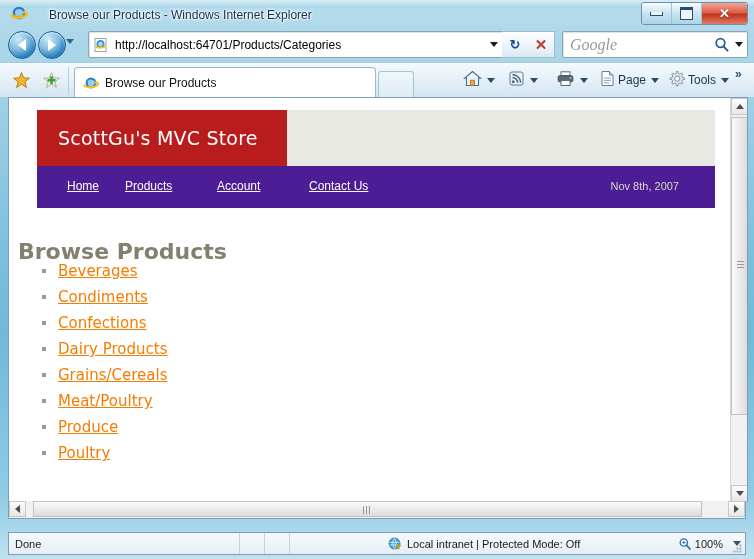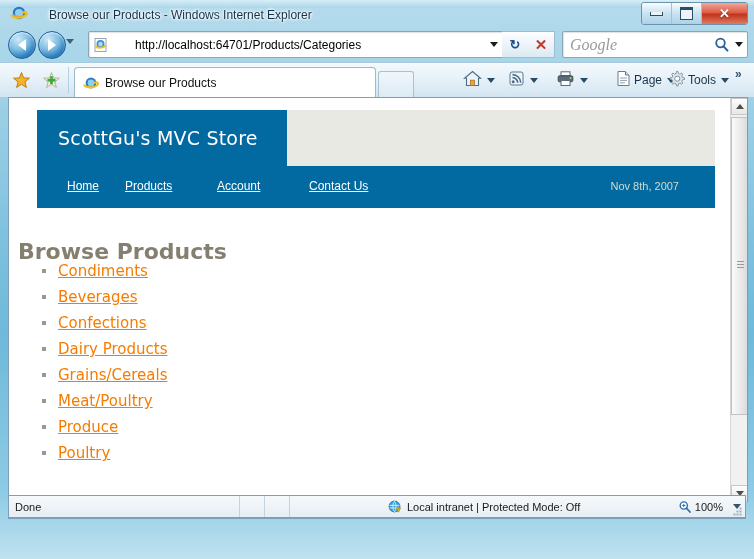--- a/index.html
+++ b/index.html
@@ -79,21 +79,21 @@
   #btn-fwd  .arrowglyph{border-left:8px solid #ffffff;}
   #btn-histdrop{
     position:absolute;left:66px;top:11px;width:0;height:0;
     border-left:4px solid transparent;border-right:4px solid transparent;
     border-top:5px solid #34627f;cursor:default;
   }
   #addressbar{
     position:absolute;left:88px;top:3px;width:414px;height:25px;
     background:#ffffff;border:1px solid #8aa6b5;border-radius:2px;
     box-shadow:inset 1px 1px 1px rgba(0,0,0,.12);
-    display:flex;align-items:center;gap:20px;
+    display:flex;align-items:center;
   }
   #addr-icon{margin-left:4px;width:16px;height:16px;flex:none;}
   #addr-text{
     margin-left:6px;font-size:12px;color:#000000;white-space:nowrap;flex:1;
   }
   #addr-drop{
     width:18px;height:100%;display:flex;align-items:center;justify-content:center;
     cursor:default;
   }
   #addr-drop i{
@@ -151,21 +151,21 @@
   }
   .cmditem .lbl{font-size:12px;color:#15354d;margin-left:3px;white-space:nowrap;}
   .caret{
     width:0;height:0;margin-left:5px;
     border-left:4px solid transparent;border-right:4px solid transparent;
     border-top:5px solid #264c66;
   }
   #cmd-home{left:463px;}
   #cmd-feeds{left:508px;}
   #cmd-print{left:556px;}
-  #cmd-page{left:616px;}
+  #cmd-page{left:600px;}
   #cmd-tools{left:668px;}
   #cmd-overflow{
     position:absolute;left:735px;top:4px;font-size:12px;color:#2d5572;cursor:default;
     font-weight:bold;
   }
 
   
   #viewport{
     position:absolute;left:8px;top:97px;width:738px;height:404px;
     background:#ffffff;border:1px solid #7f9db9;border-bottom:none;
@@ -176,30 +176,30 @@
     overflow:hidden;
   }
 
   
   #site-header{
     position:absolute;left:28px;top:12px;width:678px;height:56px;
     background:#e9e9e3;
   }
   #logo{
     position:absolute;left:0;top:0;width:250px;height:56px;
-    background:#0369a1;
+    background:#b91c1c;
     display:flex;align-items:center;
   }
   #logo-text{
     margin-left:21px;color:#ffffff;font-size:19px;white-space:nowrap;
     font-family:"DejaVu Sans",sans-serif;font-weight:normal;letter-spacing:.2px;
   }
   #site-nav{
     position:absolute;left:28px;top:68px;width:678px;height:42px;
-    background:#0369a1;
+    background:#4c1d95;
   }
   .navlink{
     position:absolute;top:13px;color:#ffffff;font-size:12px;
     text-decoration:underline;white-space:nowrap;cursor:default;
   }
   #nav-home{left:30px;}
   #nav-products{left:88px;}
   #nav-account{left:180px;text-align:right;}
   #nav-contact{left:272px;}
   #nav-date{
@@ -272,21 +272,21 @@
   #hs-thumb{
     position:absolute;left:24px;top:0;width:669px;height:16px;
     background:linear-gradient(180deg,#fbfbfb,#eaeaea 55%,#dcdcdc);
     border:1px solid #c2c2c2;box-sizing:border-box;cursor:default;
   }
   #hs-grip{position:absolute;left:50%;top:4px;margin-left:-5px;width:10px;height:8px;}
   #hs-grip i{display:inline-block;width:1px;height:8px;background:#9a9a9a;margin-right:2px;vertical-align:top;}
 
   
   #statusbar{
-    position:absolute;left:8px;top:495px;width:738px;height:23px;
+    position:absolute;left:8px;top:532px;width:738px;height:23px;
     background:linear-gradient(180deg,#f6f9fb,#e6eef4);
     border:1px solid #7f9db9;box-sizing:border-box;
     display:flex;align-items:center;
   }
   #status-text{margin-left:6px;font-size:11px;color:#1a1a1a;white-space:nowrap;}
   .st-sep{width:1px;height:21px;background:#c3d4e0;}
   #st-gap1{position:absolute;left:230px;}
   #st-gap2{position:absolute;left:255px;}
   #st-gap3{position:absolute;left:280px;}
   #zone{
@@ -484,22 +484,22 @@
         <a class="navlink" id="nav-home">Home</a>
         <a class="navlink" id="nav-products">Products</a>
         <a class="navlink" id="nav-account">Account</a>
         <a class="navlink" id="nav-contact">Contact Us</a>
         <span id="nav-date">Nov 8th, 2007</span>
       </div>
 
       <h1 id="page-title">Browse Products</h1>
 
       <ul id="cat-list">
+        <li><a>Beverages</a></li>
         <li><a>Condiments</a></li>
-        <li><a>Beverages</a></li>
         <li><a>Confections</a></li>
         <li><a>Dairy Products</a></li>
         <li><a>Grains/Cereals</a></li>
         <li><a>Meat/Poultry</a></li>
         <li><a>Produce</a></li>
         <li><a>Poultry</a></li>
       </ul>
     </div>
 
     <div id="vscroll">

